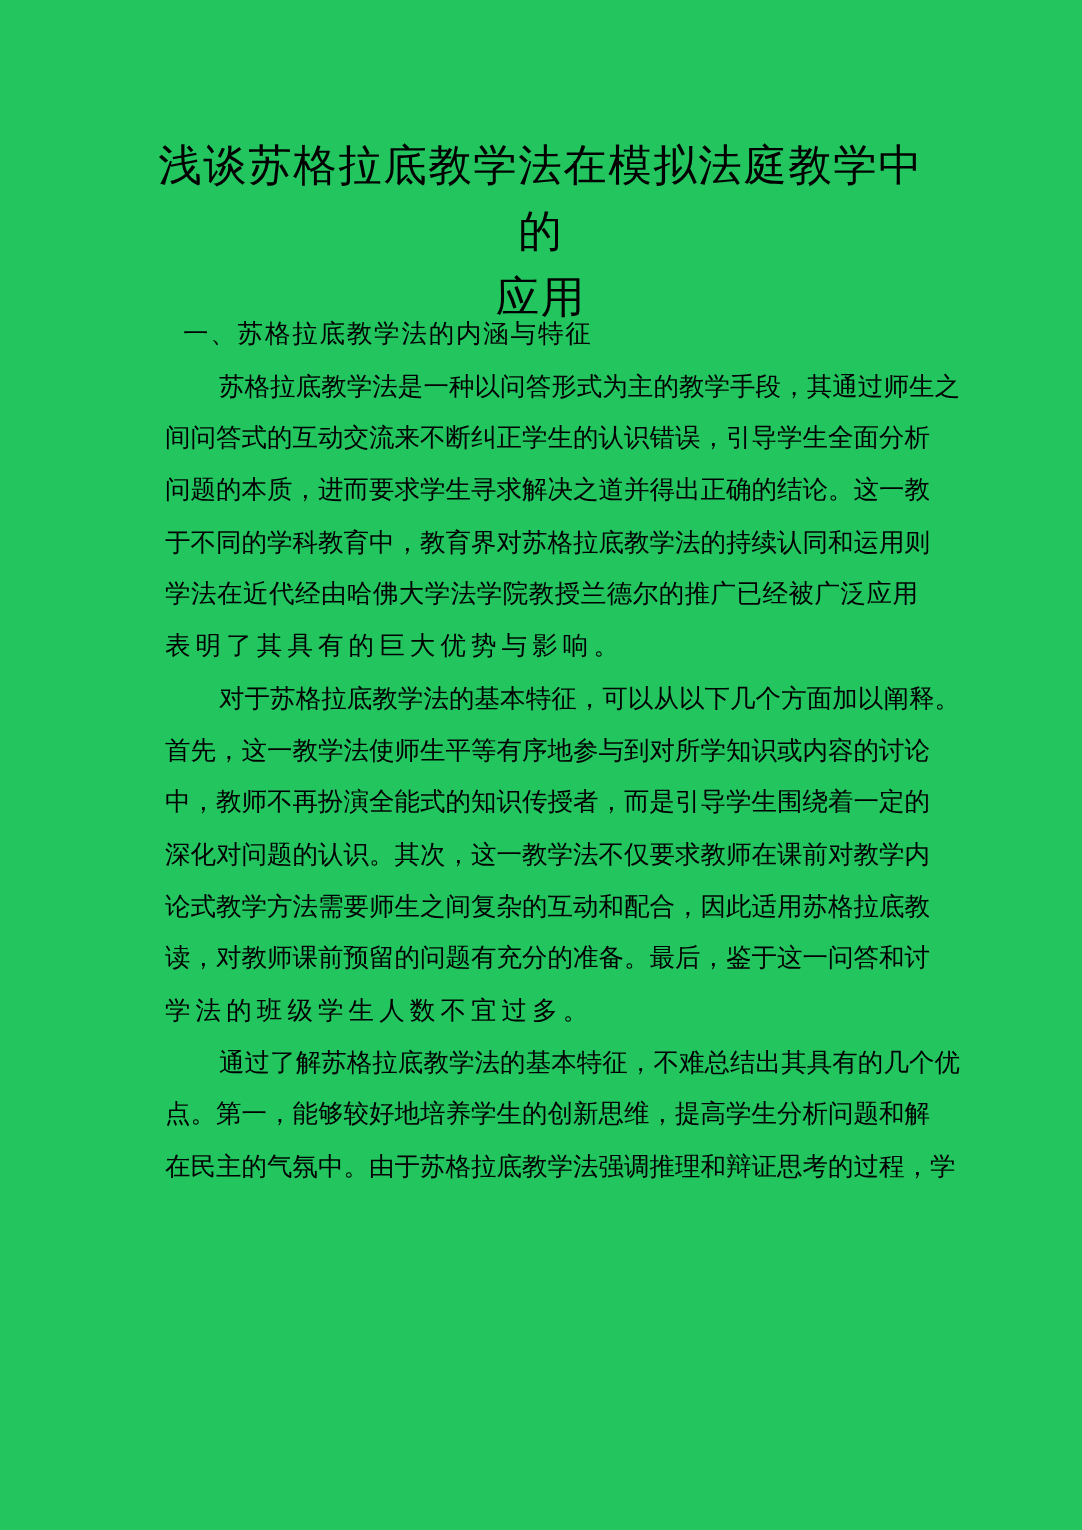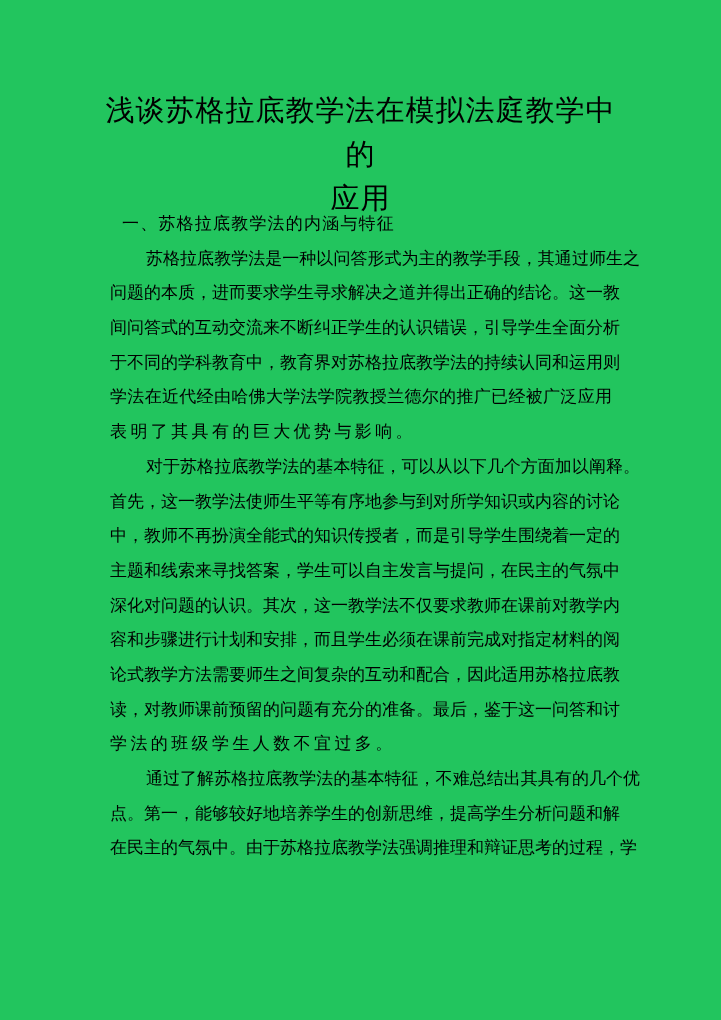--- a/index.html
+++ b/index.html
@@ -74,34 +74,32 @@
   <h1 class="title">
     <span style="display:block">浅谈苏格拉底教学法在模拟法庭教学中的</span>
     <span style="display:block">应用</span>
   </h1>
 
   <div class="body-text">
     <span class="line heading">一、苏格拉底教学法的内涵与特征</span>
 
     <div>
       <span class="line indent">苏格拉底教学法是一种以问答形式为主的教学手段，其通过师生之</span>
+      <span class="line">间问答式的互动交流来不断纠正学生的认识错误，引导学生全面分析</span>
       <span class="line">问题的本质，进而要求学生寻求解决之道并得出正确的结论。这一教</span>
-      <span class="line">间问答式的互动交流来不断纠正学生的认识错误，引导学生全面分析</span>
       <span class="line">于不同的学科教育中，教育界对苏格拉底教学法的持续认同和运用则</span>
       <span class="line">学法在近代经由哈佛大学法学院教授兰德尔的推广已经被广泛应用</span>
       <span class="line last">表明了其具有的巨大优势与影响。</span>
     </div>
 
     <div>
       <span class="line indent">对于苏格拉底教学法的基本特征，可以从以下几个方面加以阐释。</span>
       <span class="line">首先，这一教学法使师生平等有序地参与到对所学知识或内容的讨论</span>
       <span class="line">中，教师不再扮演全能式的知识传授者，而是引导学生围绕着一定的</span>
-      <span class="line">主题和线索来寻找答案，学生可以自主发言与提问，在民主的气氛中</span>
       <span class="line">深化对问题的认识。其次，这一教学法不仅要求教师在课前对教学内</span>
-      <span class="line">容和步骤进行计划和安排，而且学生必须在课前完成对指定材料的阅</span>
       <span class="line">论式教学方法需要师生之间复杂的互动和配合，因此适用苏格拉底教</span>
       <span class="line">读，对教师课前预留的问题有充分的准备。最后，鉴于这一问答和讨</span>
       <span class="line last">学法的班级学生人数不宜过多。</span>
     </div>
 
     <div>
       <span class="line indent">通过了解苏格拉底教学法的基本特征，不难总结出其具有的几个优</span>
       <span class="line">点。第一，能够较好地培养学生的创新思维，提高学生分析问题和解</span>
       <span class="line">在民主的气氛中。由于苏格拉底教学法强调推理和辩证思考的过程，学</span>
     </div>

